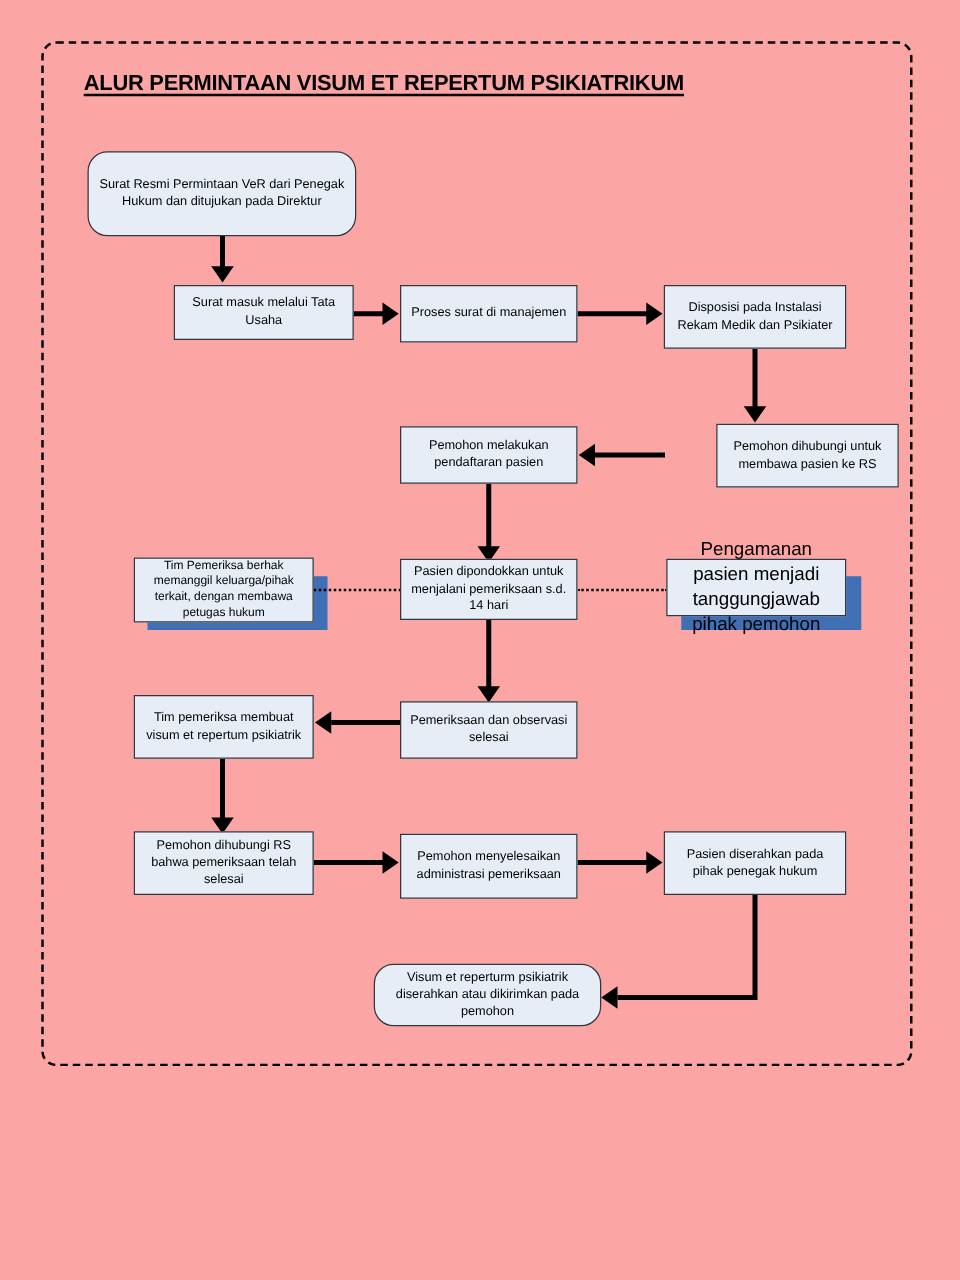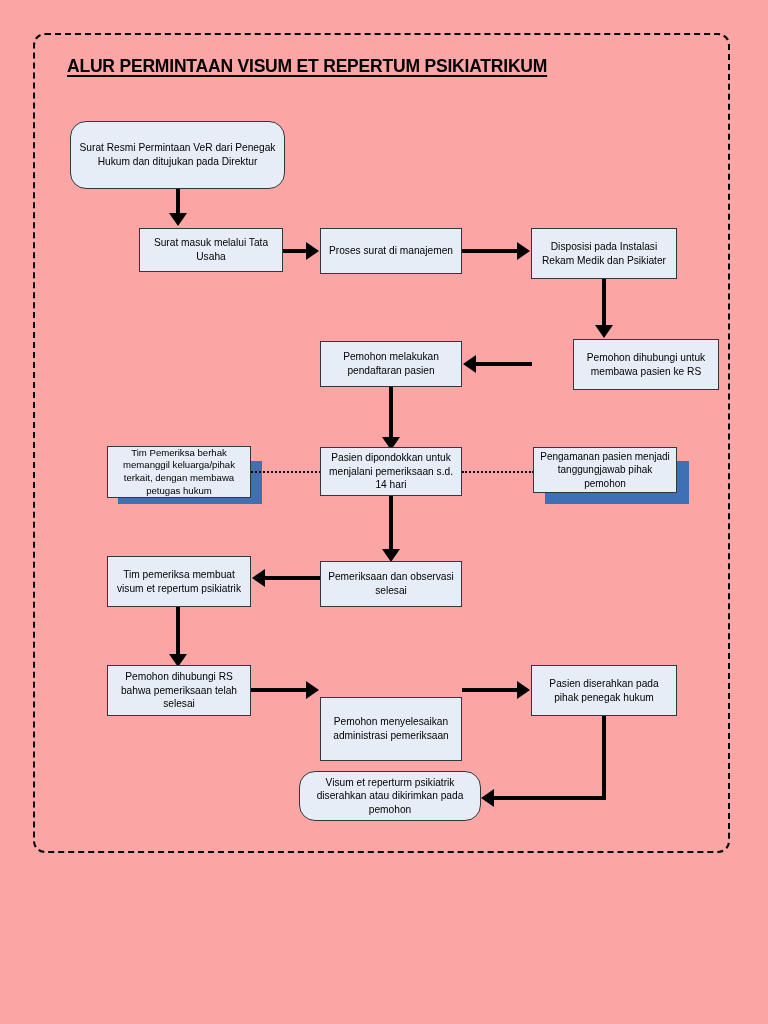--- a/index.html
+++ b/index.html
@@ -147,41 +147,41 @@
 
   <div class="line v" style="left:389px; top:387px; height:54px;"></div>
   <div class="arrow down" style="left:382px; top:437px;"></div>
 
   <div class="shadow" style="left:118px; top:461px; width:144px; height:43px;"></div>
   <div class="node" style="left:107px; top:446px; width:144px; height:52px; font-size:9.6px;">Tim Pemeriksa berhak memanggil keluarga/pihak terkait, dengan membawa petugas hukum</div>
 
   <div class="node" style="left:320px; top:447px; width:142px; height:49px;">Pasien dipondokkan untuk menjalani pemeriksaan s.d. 14 hari</div>
 
   <div class="shadow" style="left:545px; top:461px; width:144px; height:43px;"></div>
-  <div class="node" style="left:533px; top:447px; width:144px; height:46px; font-size:10px;">Pengamanan pasien menjadi tanggungjawab pihak pemohon</div>
+  <div class="node" style="left:533px; top:447px; width:144px; height:46px; font-size:15px;">Pengamanan pasien menjadi tanggungjawab pihak pemohon</div>
 
   <div class="dotline" style="left:251px; top:471px; width:70px;"></div>
   <div class="dotline" style="left:462px; top:471px; width:72px;"></div>
 
   <div class="line v" style="left:389px; top:496px; height:57px;"></div>
   <div class="arrow down" style="left:382px; top:549px;"></div>
 
   <div class="node" style="left:107px; top:556px; width:144px; height:51px;">Tim pemeriksa membuat visum et repertum psikiatrik</div>
 
   <div class="node" style="left:320px; top:561px; width:142px; height:46px;">Pemeriksaan dan observasi selesai</div>
 
   <div class="line h" style="left:265px; top:576px; width:56px;"></div>
   <div class="arrow left" style="left:252px; top:569px;"></div>
 
   <div class="line v" style="left:176px; top:607px; height:51px;"></div>
   <div class="arrow down" style="left:169px; top:654px;"></div>
 
   <div class="node" style="left:107px; top:665px; width:144px; height:51px;">Pemohon dihubungi RS bahwa pemeriksaan telah selesai</div>
 
-  <div class="node" style="left:320px; top:697px; width:142px; height:64px;">Pemohon menyelesaikan administrasi pemeriksaan</div>
+  <div class="node" style="left:320px; top:667px; width:142px; height:52px;">Pemohon menyelesaikan administrasi pemeriksaan</div>
 
   <div class="node" style="left:531px; top:665px; width:146px; height:51px;">Pasien diserahkan pada pihak penegak hukum</div>
 
   <div class="line h" style="left:251px; top:688px; width:57px;"></div>
   <div class="arrow right" style="left:306px; top:681px;"></div>
 
   <div class="line h" style="left:462px; top:688px; width:57px;"></div>
   <div class="arrow right" style="left:517px; top:681px;"></div>
 
   <div class="line v" style="left:602px; top:716px; height:84px;"></div>

